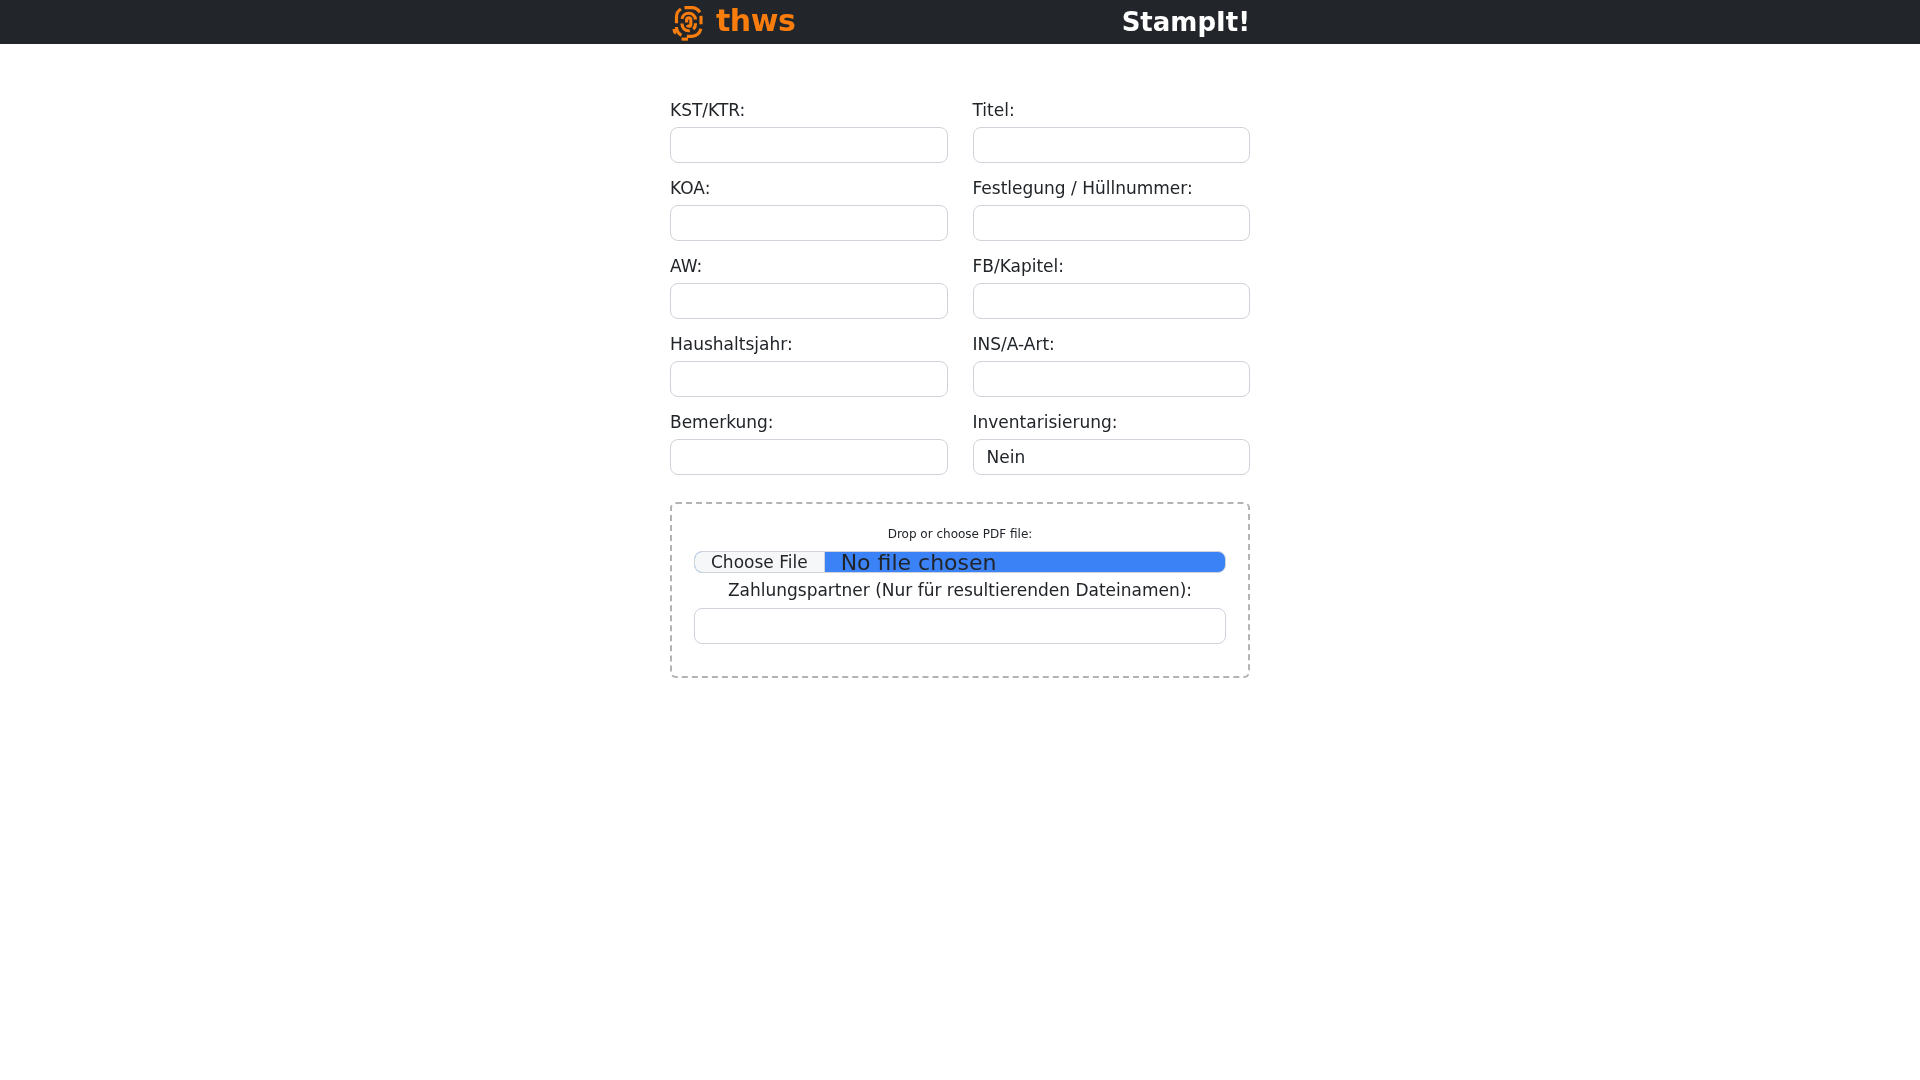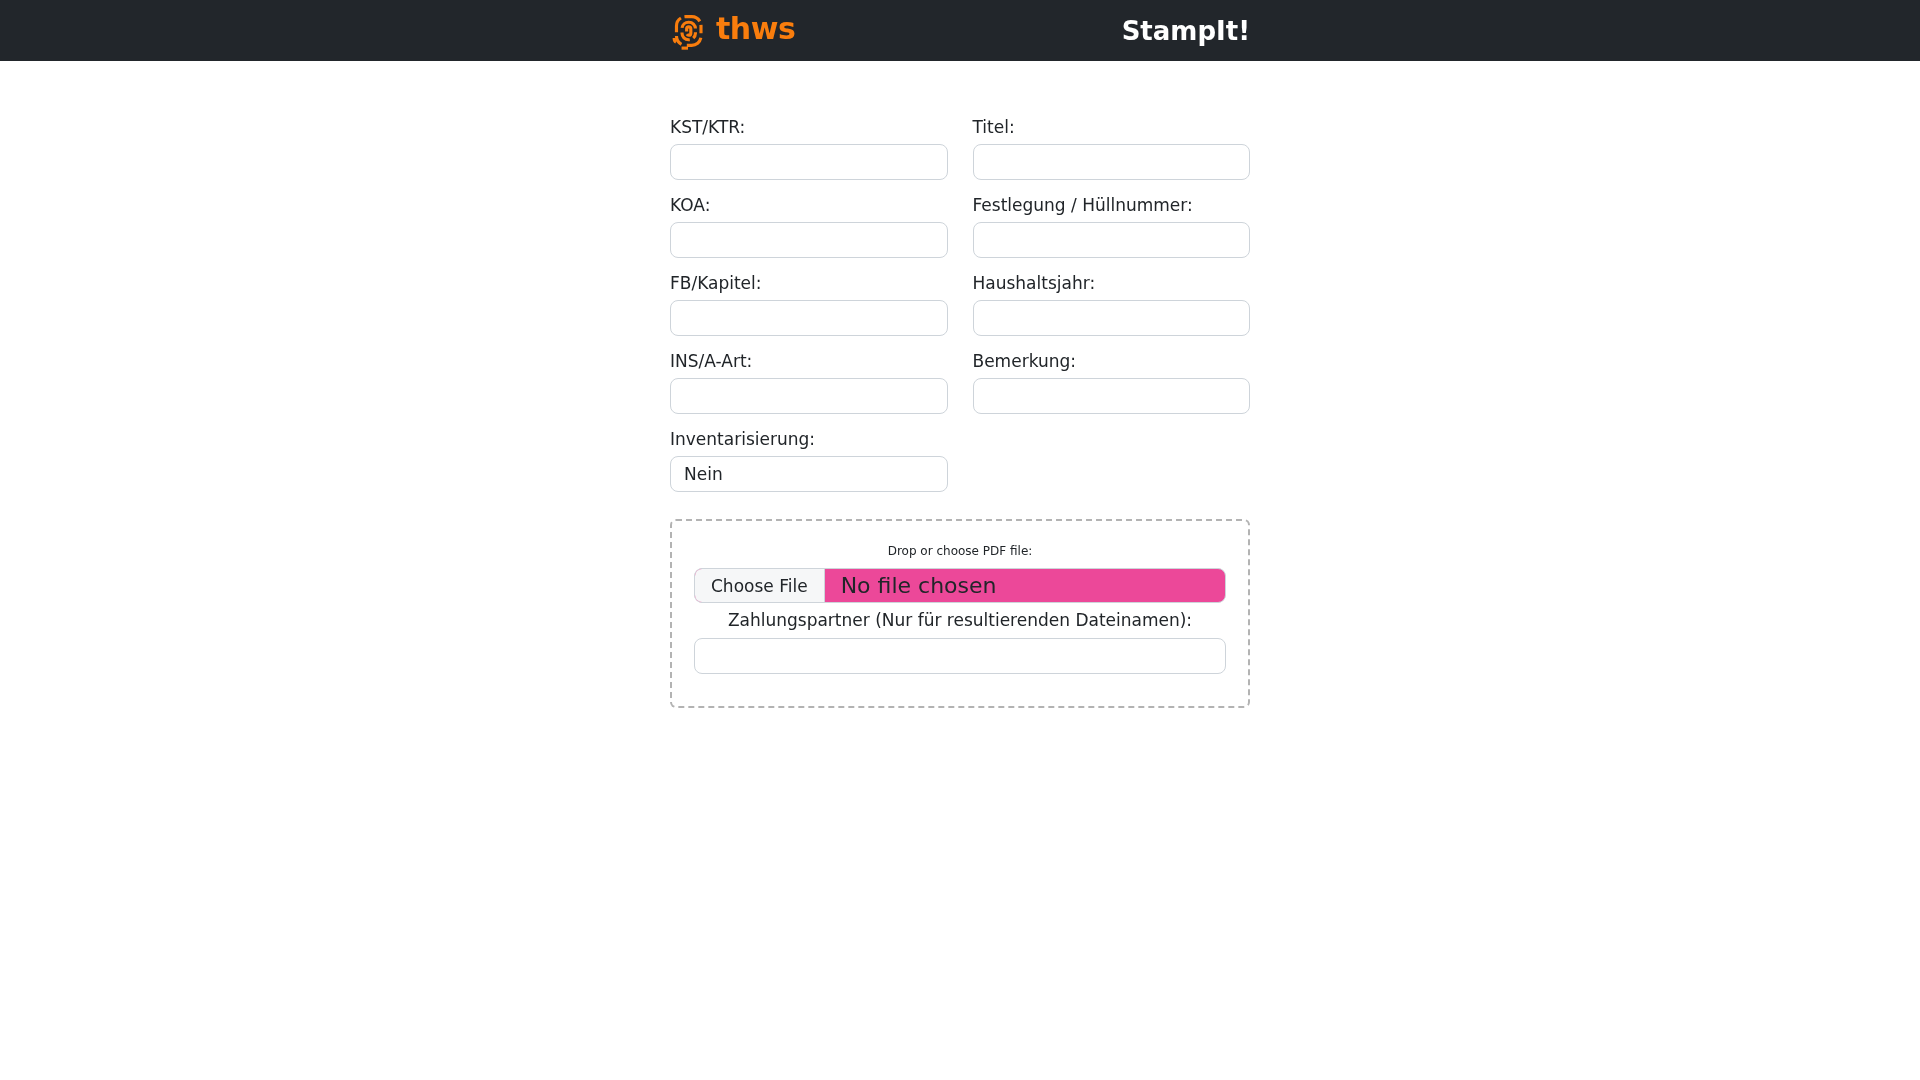--- a/index.html
+++ b/index.html
@@ -13,21 +13,21 @@
   }
   *{box-sizing:border-box;}
   html,body{margin:0;padding:0;}
   body{
     width:1920px;height:1080px;
     background:var(--page-bg);
     font-family:"DejaVu Sans","Liberation Sans",sans-serif;
     color:var(--ink);
   }
   .header{
-    height:61px;
+    height:44px;
     background:var(--header-bg);
     display:flex;align-items:center;
   }
   .shell{
     width:580px;
     margin:0 auto;
   }
   .header .shell{
     display:flex;align-items:center;justify-content:space-between;
   }
@@ -86,24 +86,24 @@
   }
   .dropzone-title{
     font-size:12px;
     line-height:24px;
     margin-bottom:5px;
   }
   .file-input{
     display:flex;
     align-items:stretch;
     width:100%;
-    height:35px;
+    height:22px;
     border:1px solid var(--input-border);
     border-radius:8px;
-    background:#ec4899;
+    background:#3b82f6;
     overflow:hidden;
     text-align:left;
     cursor:default;
   }
   .file-btn{
     display:flex;align-items:center;
     padding:0 16px;
     background:var(--filebtn-bg);
     border-right:1px solid var(--input-border);
     font-size:17px;
@@ -142,20 +142,21 @@
   </div>
 </header>
 
 <main>
   <div class="shell">
     <div class="fields-grid">
         <div class="field"><label>KST/KTR:</label><input type="text" class="text-input" value="" style=""></div>
         <div class="field"><label>Titel:</label><input type="text" class="text-input" value="" style=""></div>
         <div class="field"><label>KOA:</label><input type="text" class="text-input" value="" style=""></div>
         <div class="field"><label>Festlegung / Hüllnummer:</label><input type="text" class="text-input" value="" style=""></div>
+        <div class="field"><label>AW:</label><input type="text" class="text-input" value="" style=""></div>
         <div class="field"><label>FB/Kapitel:</label><input type="text" class="text-input" value="" style=""></div>
         <div class="field"><label>Haushaltsjahr:</label><input type="text" class="text-input" value="" style=""></div>
         <div class="field"><label>INS/A-Art:</label><input type="text" class="text-input" value="" style=""></div>
         <div class="field"><label>Bemerkung:</label><input type="text" class="text-input" value="" style=""></div>
         <div class="field"><label>Inventarisierung:</label><select class="text-input"><option>Nein</option></select></div>
       </div>
 
     <div class="dropzone">
       <div class="dropzone-title">Drop or choose PDF file:</div>
       <div class="file-input">

